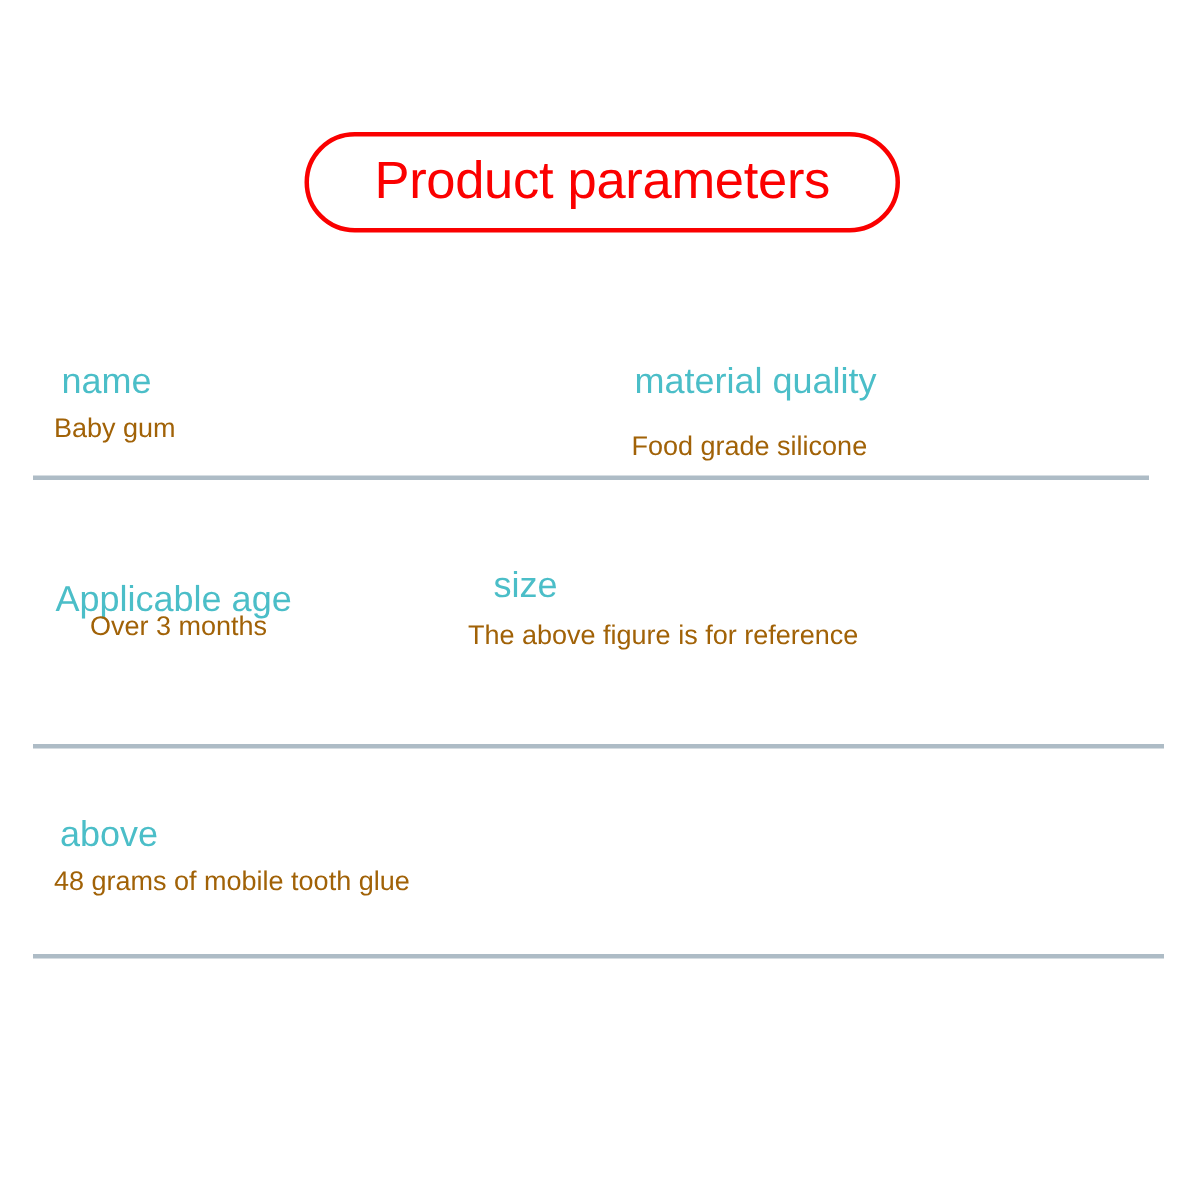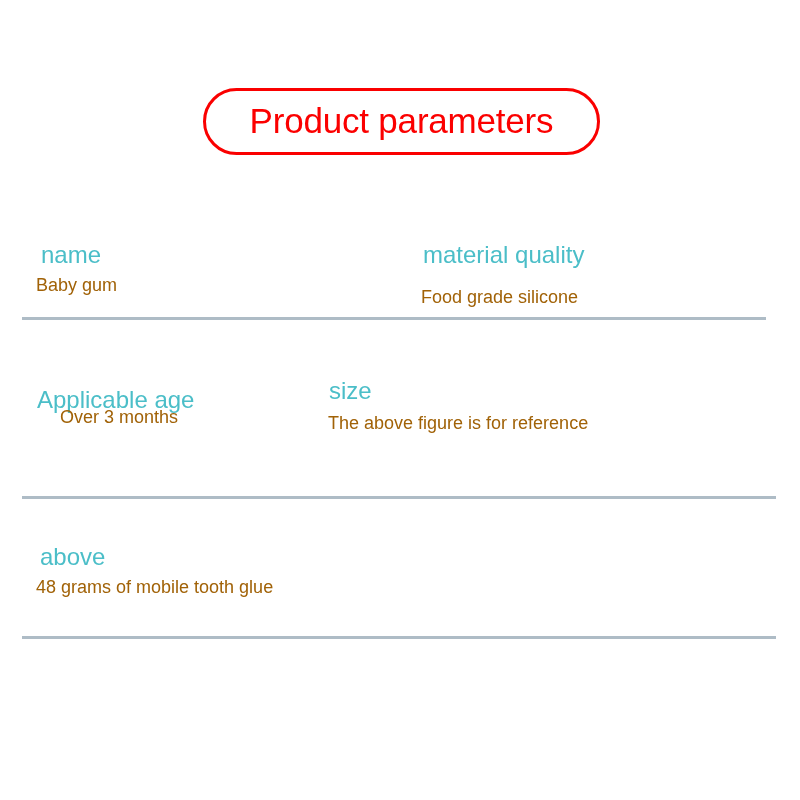--- a/index.html
+++ b/index.html
@@ -70,21 +70,21 @@
   
   .r1-l-label { left: 41px;  top: 243px; }
   .r1-l-value { left: 36px;  top: 276px; }
   .r1-r-label { left: 423px; top: 243px; }
   .r1-r-value { left: 421px; top: 288px; }
 
   
   .r2-l-label { left: 37px;  top: 388px; }
   .r2-l-value { left: 36px;  top: 408px; margin-left: 24px; }
   .r2-r-label { left: 329px; top: 379px; }
-  .r2-r-value { left: 328px; top: 414px; }
+  .r2-r-value { left: 312px; top: 414px; }
 
   
   .r3-l-label { left: 40px;  top: 545px; }
   .r3-l-value { left: 36px;  top: 578px; }
 
   
   .divider {
     position: absolute;
     height: 3px;
     background: #aebcc6;

